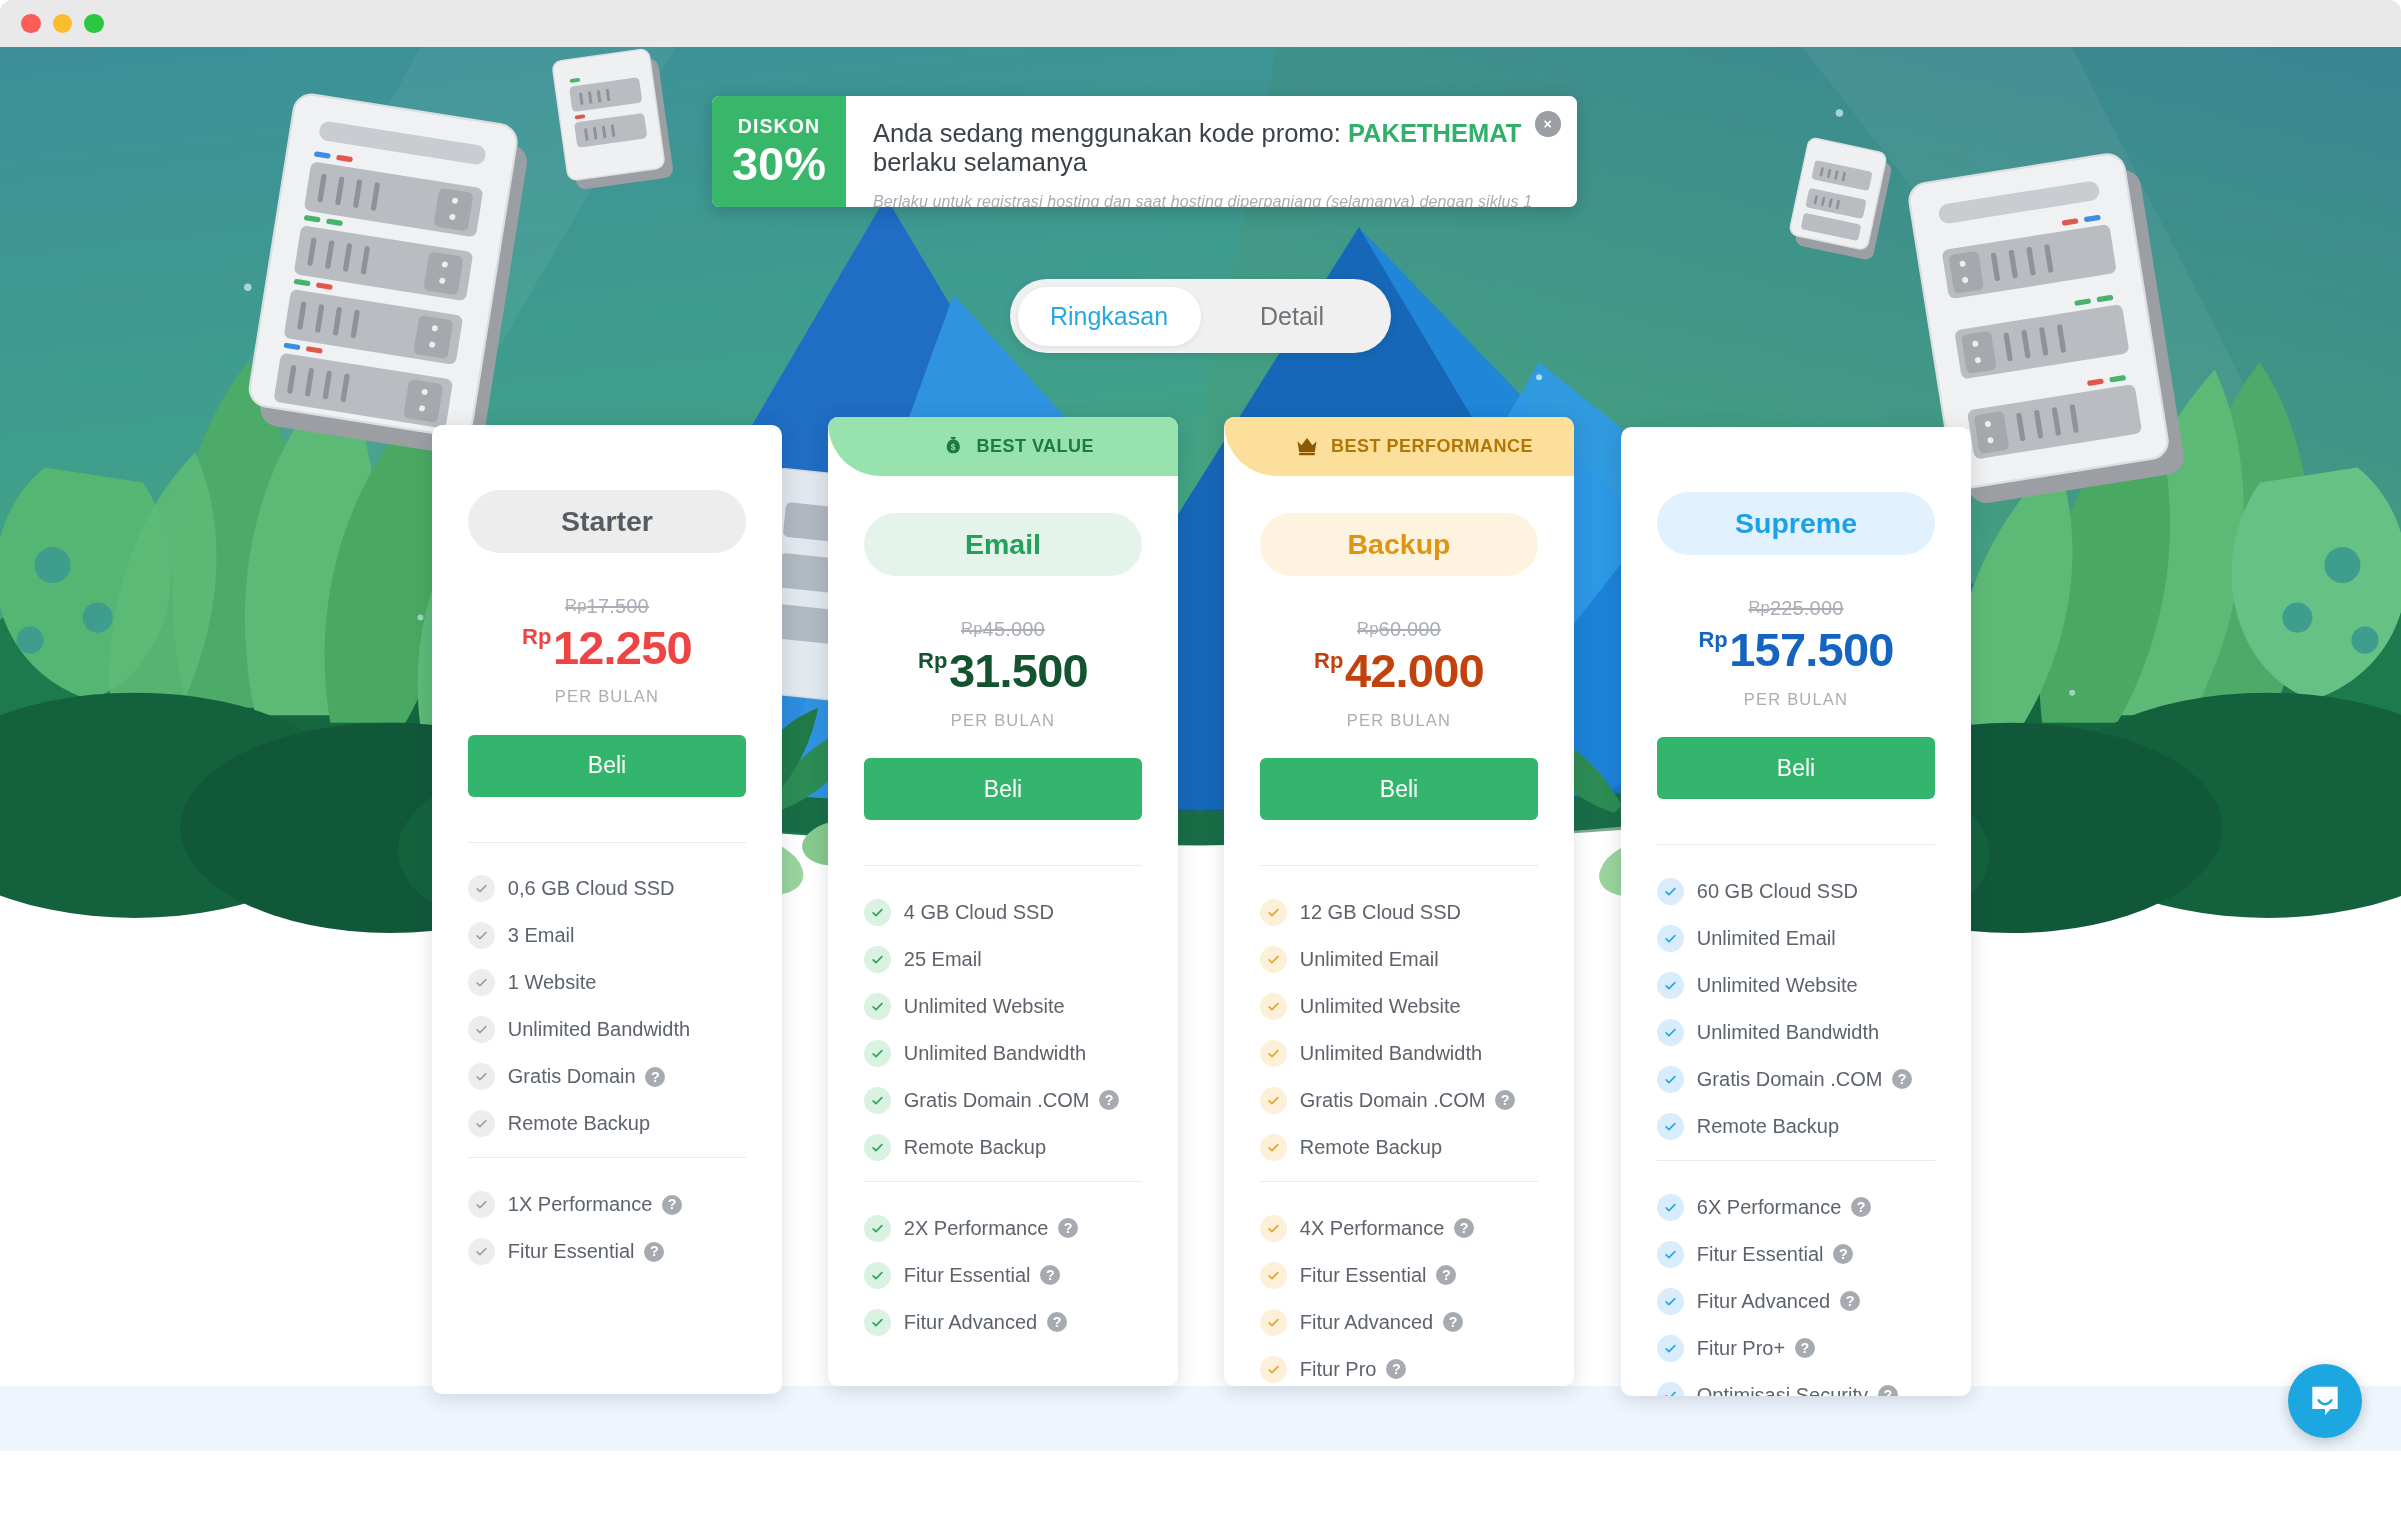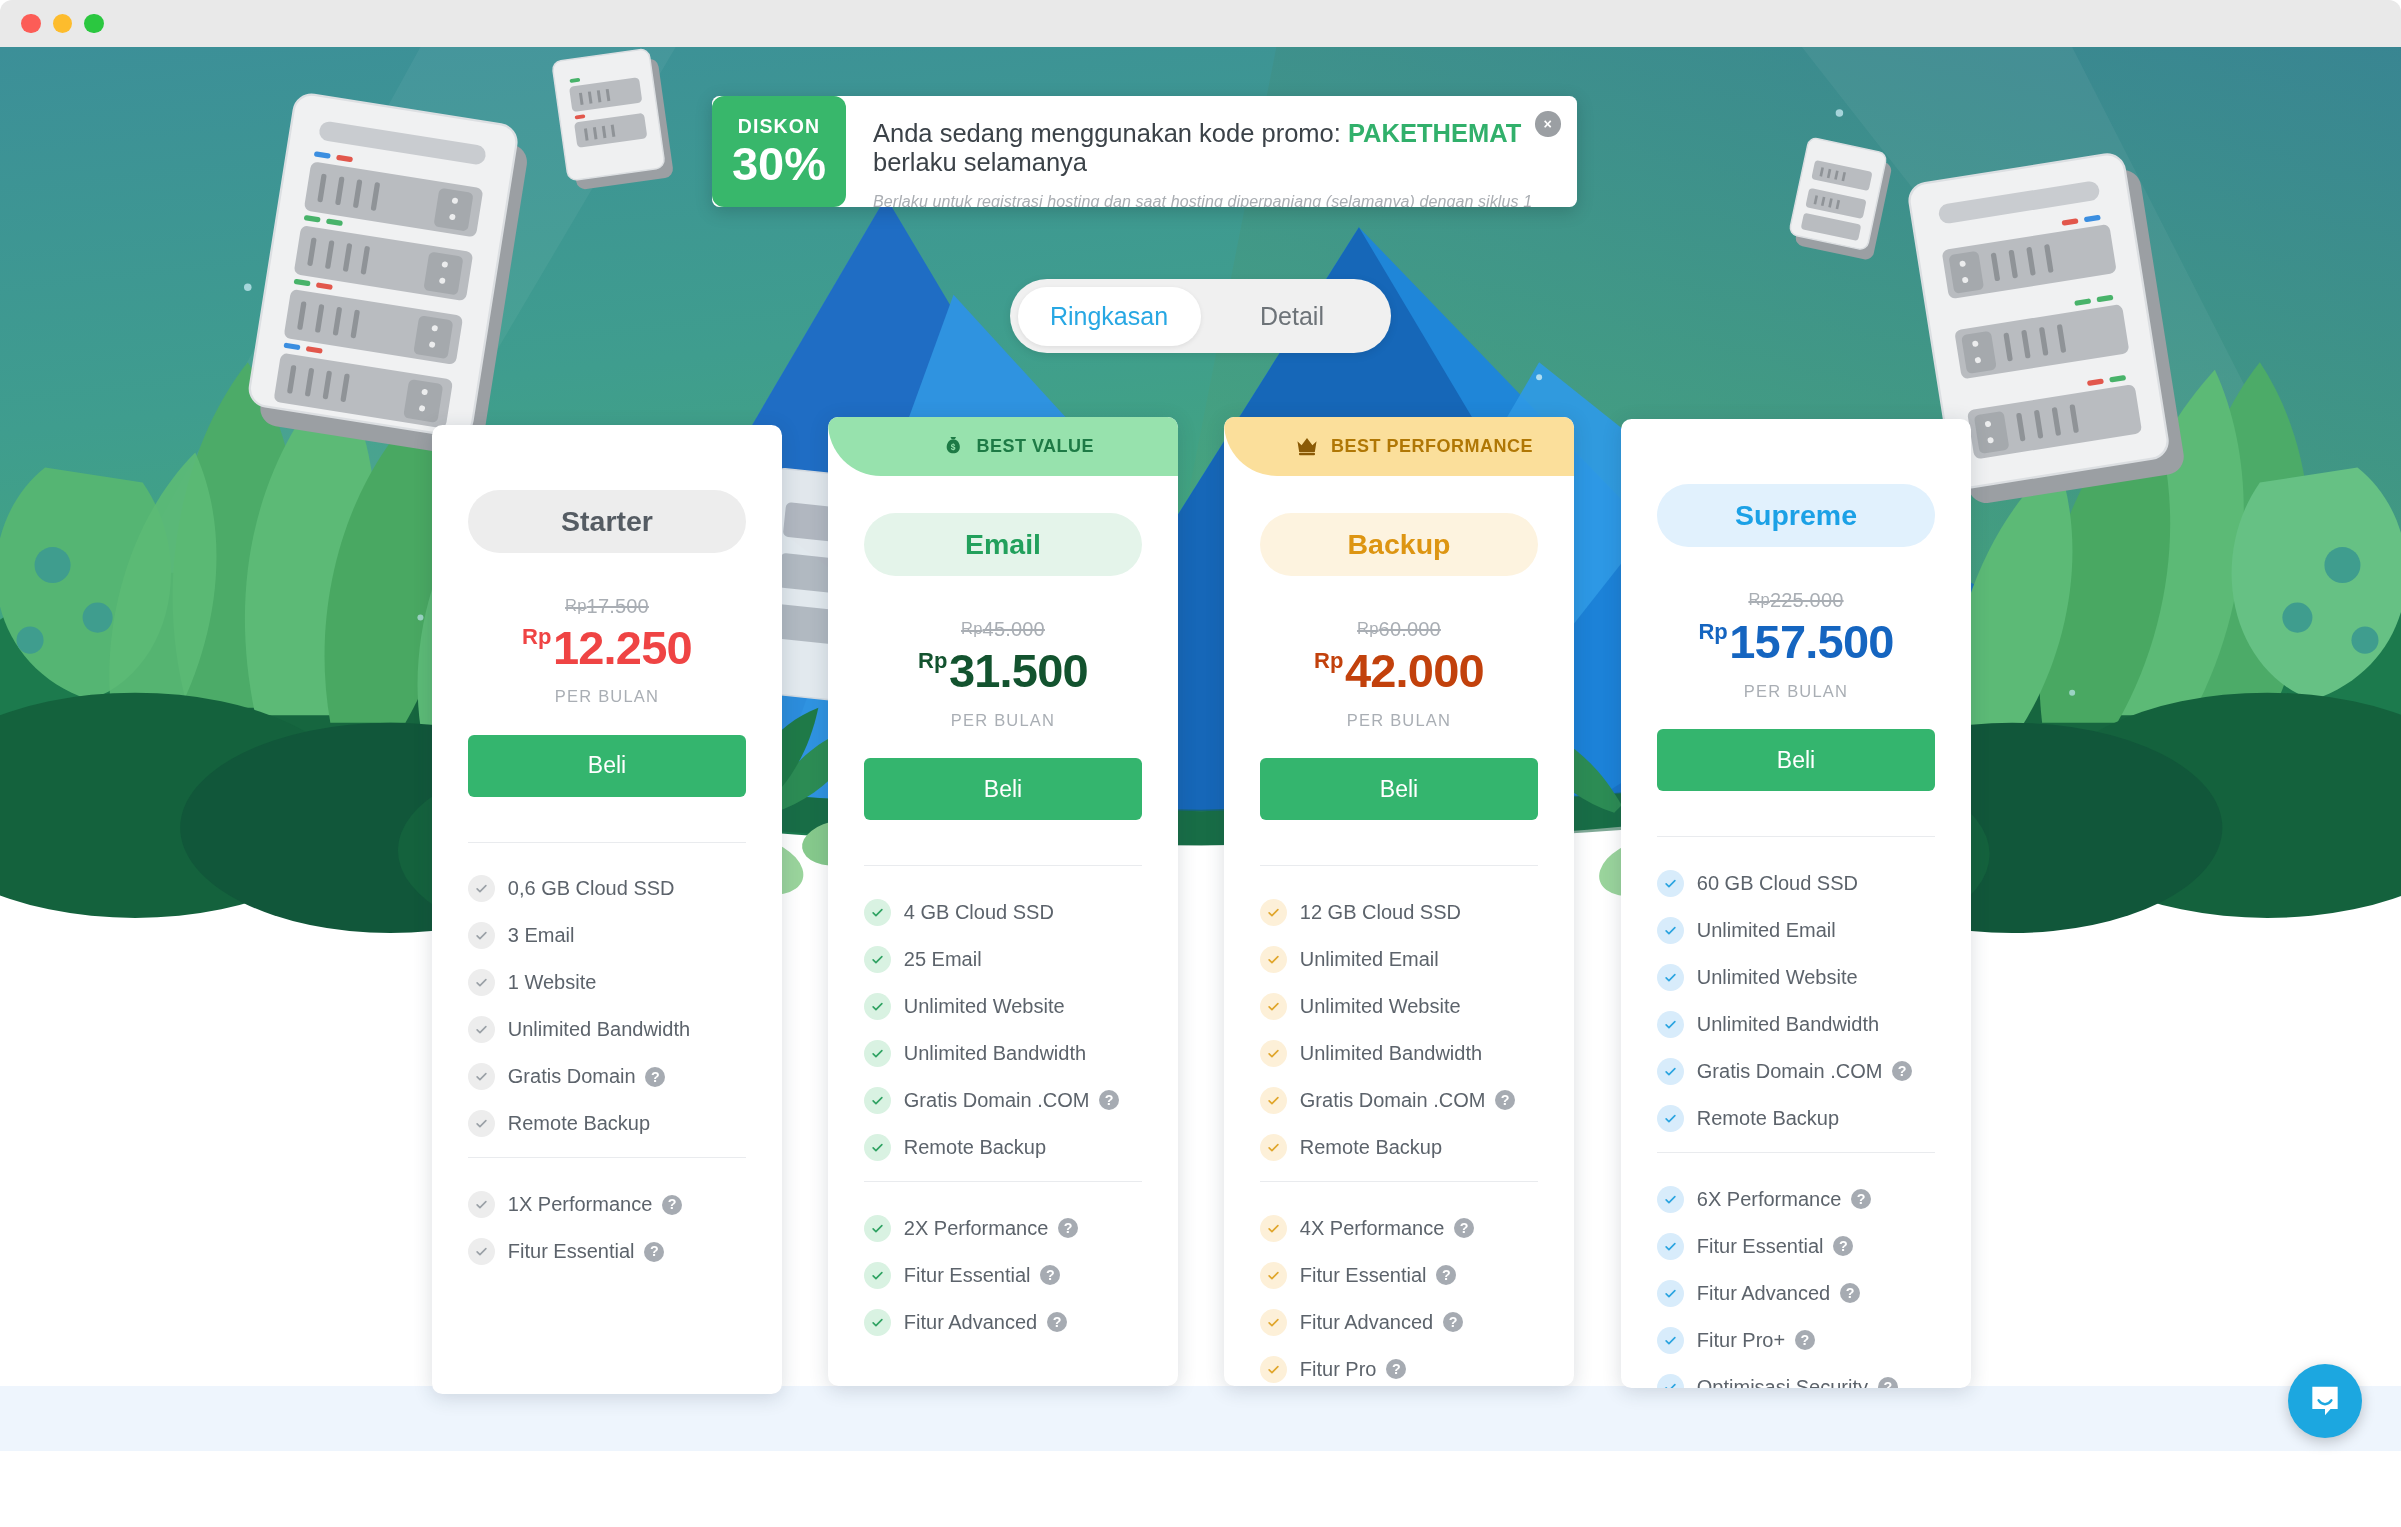--- a/index.html
+++ b/index.html
@@ -58,21 +58,20 @@
     overflow: hidden;
     box-shadow: 0 4.5px 16.5px rgba(0,0,0,0.17);
     z-index: 40;
     background: #ffffff;
   }
   .promo-left {
     width: 134px; background: #38b76b;
     color: #fff; display: flex; flex-direction: column;
     align-items: center; justify-content: center;
     flex-shrink: 0;
-    border-radius: 12px;
   }
   .promo-diskon { font-size: 19.5px; letter-spacing: 1.1px; font-weight: 600; }
   .promo-pct { font-size: 47px; font-weight: 700; line-height: 1.05; margin-top: 1.5px; }
   .promo-right {
     flex: 1; padding: 22.5px 30px 0 27px; position: relative;
   }
   .promo-title { font-size: 25.5px; color: #3b4248; font-weight: 400; }
   .promo-code { color: #31b06b; font-weight: 700; }
   .promo-sub {
     font-size: 16px; color: #a9adb2; font-style: italic;
@@ -116,21 +115,21 @@
     width: 350px;
     background: #ffffff;
     border-radius: 10.5px;
     box-shadow: 0 3.8px 19.5px rgba(30,50,70,0.16);
     overflow: hidden;
     padding: 0 36px;
   }
   .card.c0 { left: 0;    height: 969px; top: 7.5px; }
   .card.c1 { left: 396px; height: 969px; top: 0; }
   .card.c2 { left: 792px; height: 969px; top: 0; }
-  .card.c3 { left: 1189px; height: 969px; top: 2px; }
+  .card.c3 { left: 1189px; height: 969px; top: 10px; }
 
   .ribbon {
     position: absolute; top: 0; right: 0;
     height: 59px; width: 100%;
     display: flex; align-items: center; justify-content: center;
     font-size: 18px; font-weight: 700; letter-spacing: 0.5px;
     border-bottom-left-radius: 53px;
     padding-left: 30px;
   }
   .ribbon.value { background: #97e2ad; color: #1d7a45; }

